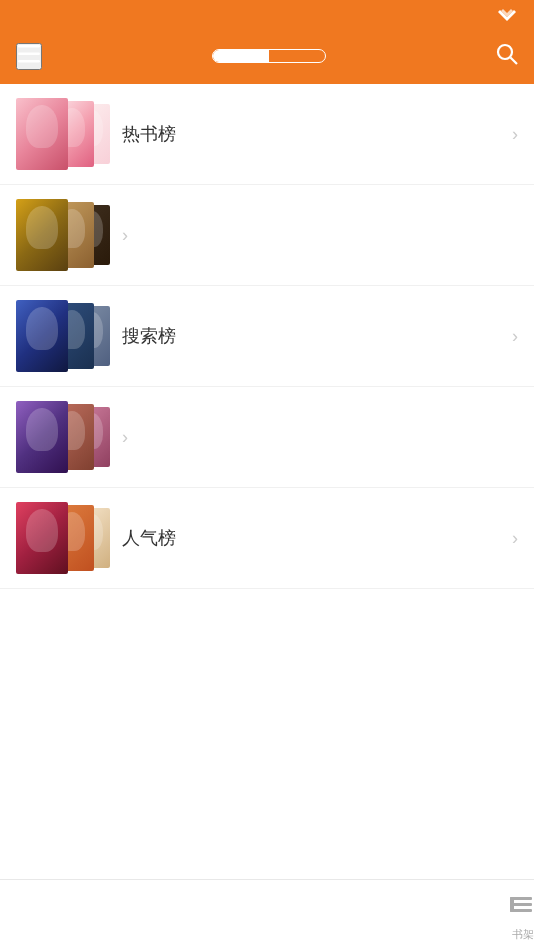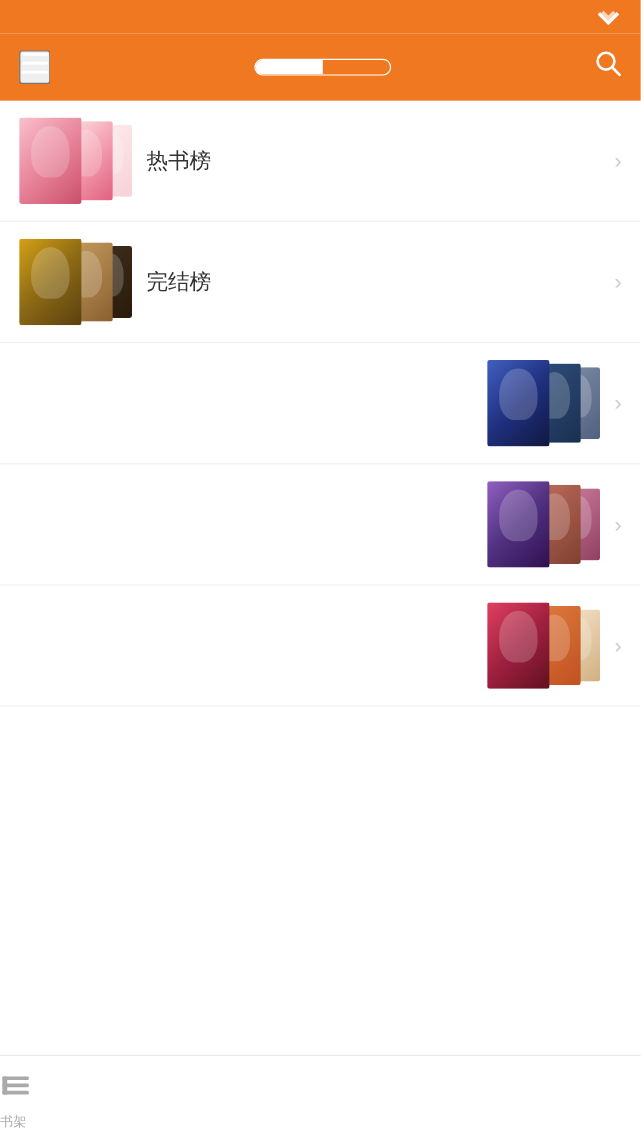--- a/index.html
+++ b/index.html
@@ -81,21 +81,20 @@
     }
 
     
     .rank-item {
       display: flex;
       align-items: center;
       padding: 10px 16px;
       border-bottom: 1px solid #f0f0f0;
       min-height: 100px;
       cursor: pointer;
-      justify-content: flex-end;
     }
     .book-covers {
       width: 90px;
       height: 80px;
       position: relative;
       flex-shrink: 0;
       margin-right: 16px;
     }
     .book-cover {
       position: absolute;
@@ -164,21 +163,21 @@
       height: 70px;
       background: #fff;
       border-top: 1px solid #e8e8e8;
       display: flex;
       align-items: center;
     }
     .nav-item {
       flex: 1;
       display: flex;
       flex-direction: column;
-      align-items: flex-start;
+      align-items: flex-end;
       justify-content: center;
       gap: 4px;
       cursor: pointer;
       padding-top: 6px;
     }
     .nav-icon {
       font-size: 22px;
       color: #aaa;
     }
     .nav-icon.active {
@@ -277,41 +276,41 @@
           <div class="cover-art cover-brown">
             <div class="cover-figure"></div>
           </div>
         </div>
         <div class="book-cover book-cover-3">
           <div class="cover-art cover-dark">
             <div class="cover-figure"></div>
           </div>
         </div>
       </div>
-      <span class="rank-label">完结榜</span>
       <span class="chevron">›</span>
     </div>
     <div class="rank-item">
       <div class="book-covers">
         <div class="book-cover book-cover-1">
           <div class="cover-art cover-blue">
             <div class="cover-figure"></div>
           </div>
         </div>
         <div class="book-cover book-cover-2">
           <div class="cover-art cover-teal">
             <div class="cover-figure"></div>
           </div>
         </div>
         <div class="book-cover book-cover-3">
           <div class="cover-art cover-gray">
             <div class="cover-figure"></div>
           </div>
         </div>
       </div>
+      <span class="rank-label">搜索榜</span>
       <span class="chevron">›</span>
     </div>
     <div class="rank-item">
       <div class="book-covers">
         <div class="book-cover book-cover-1">
           <div class="cover-art cover-purple">
             <div class="cover-figure"></div>
           </div>
         </div>
         <div class="book-cover book-cover-2">
@@ -338,20 +337,21 @@
           <div class="cover-art cover-warm">
             <div class="cover-figure"></div>
           </div>
         </div>
         <div class="book-cover book-cover-3">
           <div class="cover-art cover-cream">
             <div class="cover-figure"></div>
           </div>
         </div>
       </div>
+      <span class="rank-label">人气榜</span>
       <span class="chevron">›</span>
     </div>
   </div>
 
 <div class="bottom-nav">
 <div class="nav-item">
       <div class="nav-icon"><svg width="26" height="24" viewBox="0 0 26 24" fill="none">
       <rect x="2" y="4" width="22" height="3" rx="1" fill="#aaa"></rect>
       <rect x="2" y="10" width="22" height="3" rx="1" fill="#aaa"></rect>
       <rect x="2" y="16" width="22" height="3" rx="1" fill="#aaa"></rect>

